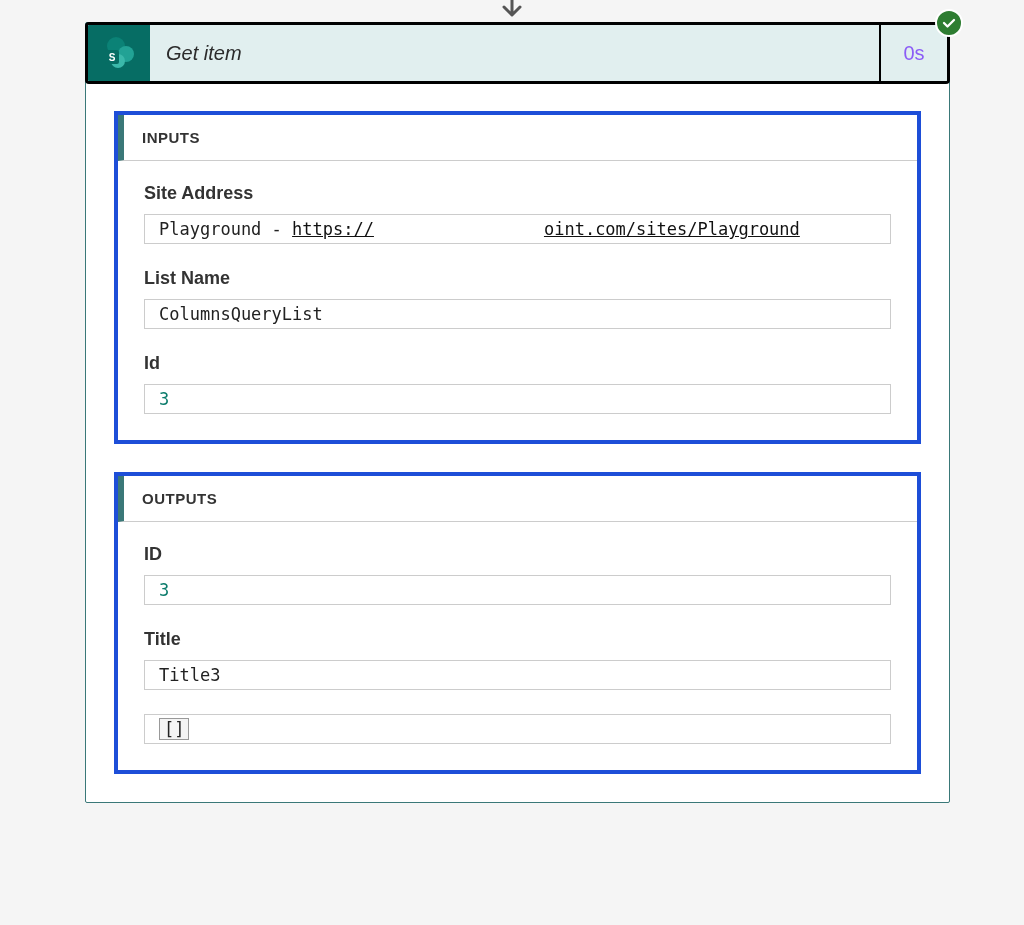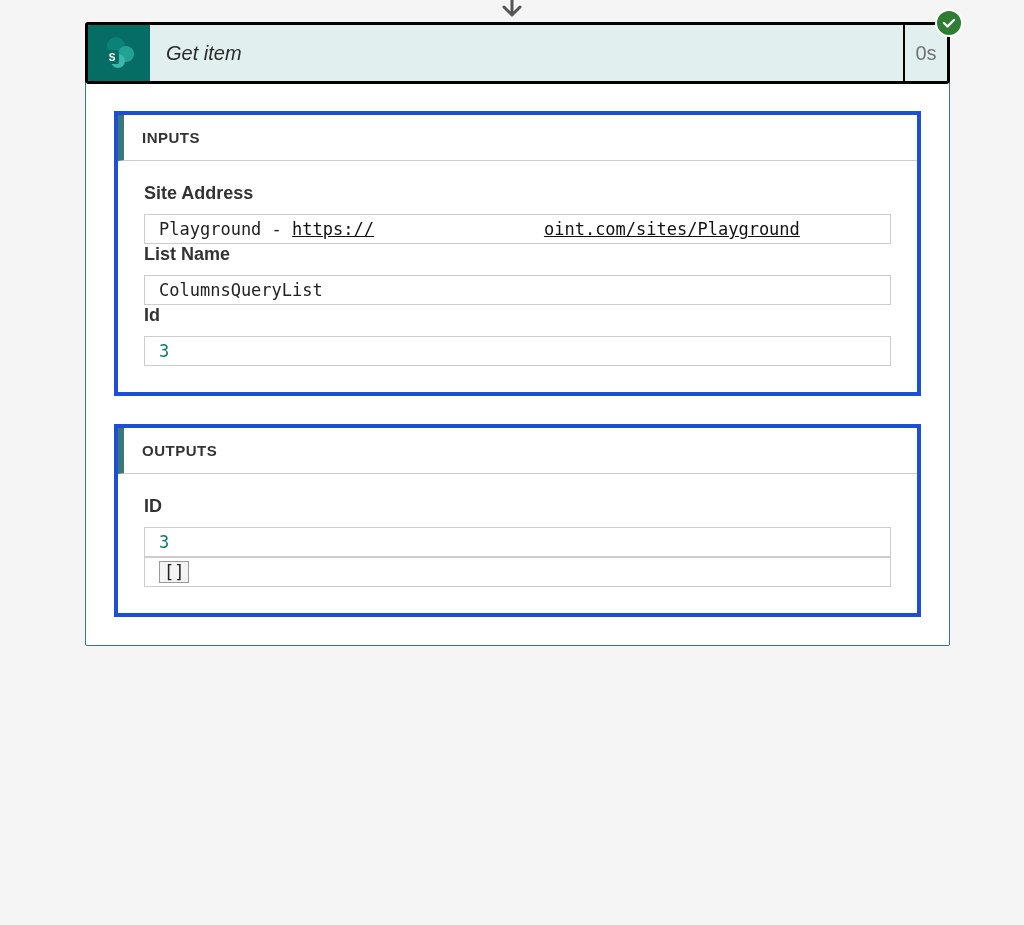--- a/index.html
+++ b/index.html
@@ -60,28 +60,28 @@
       flex: 1;
       background: #e1efef;
       display: flex;
       align-items: center;
       padding-left: 16px;
       font-size: 20px;
       color: #2b2b2b;
       font-style: italic;
     }
     .time-cell {
-      width: 44px;
+      width: 68px;
       background: #e1efef;
       border-left: 2px solid #000;
       display: flex;
       align-items: center;
       justify-content: center;
       font-size: 20px;
-      color: #737373;
+      color: #8b5cf6;
       flex-shrink: 0;
     }
     .success-badge {
       position: absolute;
       right: -14px;
       top: -14px;
       width: 28px;
       height: 28px;
       background: #2e7d32;
       border-radius: 50%;
@@ -102,21 +102,21 @@
       font-weight: 700;
       font-size: 15px;
       letter-spacing: 0.5px;
       color: #333;
       border-left: 6px solid #3a7878;
       background: #fff;
     }
     .section-body {
       padding: 22px 26px 26px;
     }
-    .field { }
+    .field { margin-bottom: 24px; }
     .field:last-child { margin-bottom: 0; }
     .field-label {
       font-weight: 700;
       font-size: 18px;
       color: #333;
       margin-bottom: 10px;
     }
     .field-value {
       border: 1px solid #ccc;
       padding: 4px 14px;
@@ -193,20 +193,24 @@
   </div>
 
   <div class="section" style="margin-top:0;">
     <div class="section-header">OUTPUTS</div>
     <div class="section-body">
       <div class="field">
         <div class="field-label">ID</div>
         <div class="field-value number">3</div>
       </div>
       <div class="field">
+        <div class="field-label">Title</div>
+        <div class="field-value">Title3</div>
+      </div>
+      <div class="field">
         <div class="field-value">
           <span class="code-snip">[]</span>
         </div>
       </div>
     </div>
   </div>
 
 </div>
 
 </body></html>

